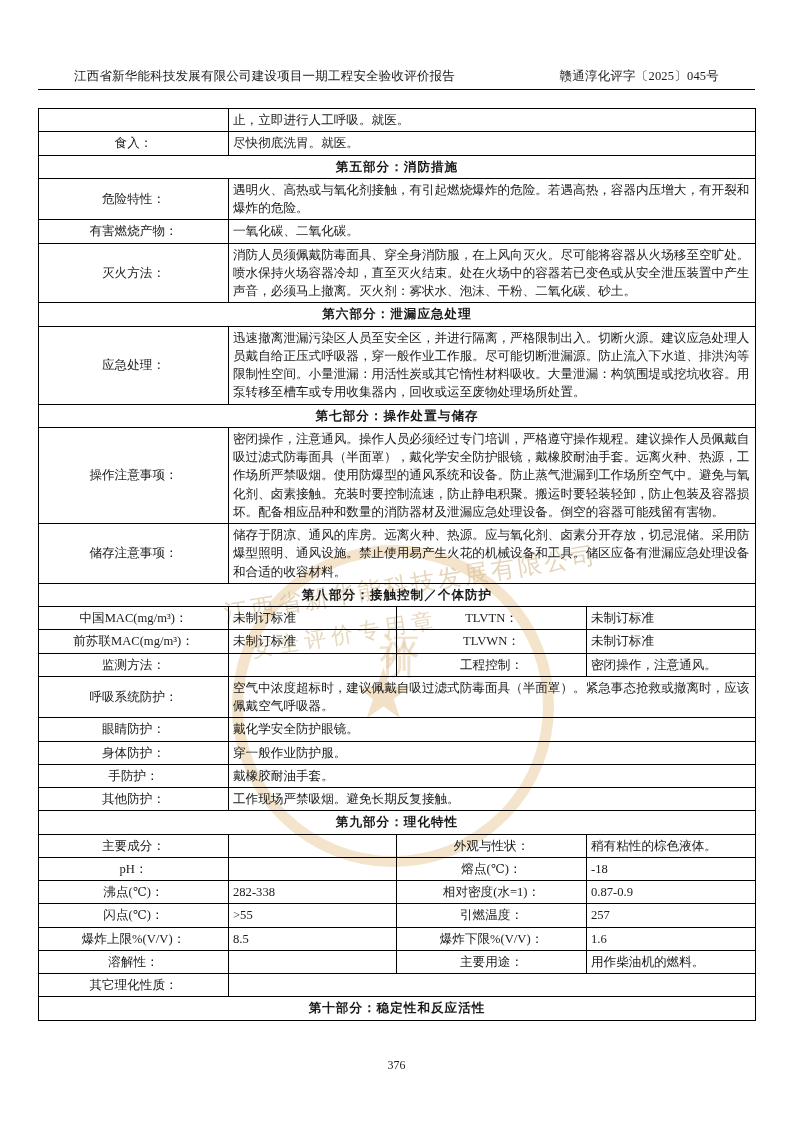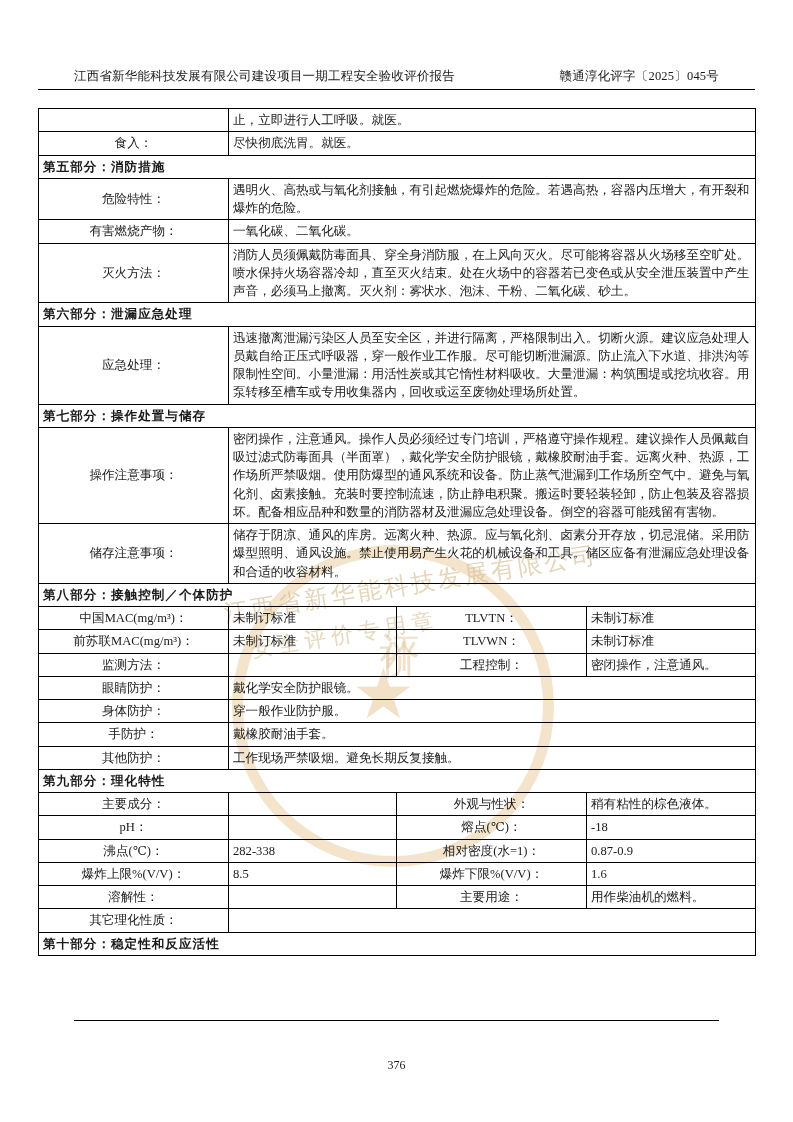--- a/index.html
+++ b/index.html
@@ -98,21 +98,21 @@
   .lbl {
     width: 108px;
     text-align: center;
     vertical-align: middle;
   }
   .lbl-r {
     text-align: center;
     padding-right: 5px;
   }
   .section {
-    text-align: left;
+    text-align: center;
     font-weight: bold;
     letter-spacing: 1px;
   }
   .val { text-align: left; }
 
   
   .c1 { width: 190px; text-align:center; padding-right:5px; }
   .c2 { width: 168px; text-align:left; }
   .c3 { width: 190px; text-align:center; padding-right:5px; }
   .c4 { width: 169px; text-align:left; }
@@ -230,20 +230,24 @@
       <td class="c4">未制订标准</td>
     </tr>
 
     <tr>
       <td class="c1">监测方法：</td>
       <td class="c2"></td>
       <td class="c3">工程控制：</td>
       <td class="c4">密闭操作，注意通风。</td>
     </tr>
 
+    <tr>
+      <td class="lbl lbl-r">呼吸系统防护：</td>
+      <td class="val" colspan="3">空气中浓度超标时，建议佩戴自吸过滤式防毒面具（半面罩）。紧急事态抢救或撤离时，应该佩戴空气呼吸器。</td>
+    </tr>
 
     <tr>
       <td class="lbl lbl-r">眼睛防护：</td>
       <td class="val" colspan="3">戴化学安全防护眼镜。</td>
     </tr>
 
     <tr>
       <td class="lbl lbl-r">身体防护：</td>
       <td class="val" colspan="3">穿一般作业防护服。</td>
     </tr>
@@ -274,20 +278,26 @@
       <td class="c3">熔点(℃)：</td>
       <td class="c4">-18</td>
     </tr>
     <tr>
       <td class="c1">沸点(℃)：</td>
       <td class="c2">282-338</td>
       <td class="c3">相对密度(水=1)：</td>
       <td class="c4">0.87-0.9</td>
     </tr>
     <tr>
+      <td class="c1">闪点(℃)：</td>
+      <td class="c2">&gt;55</td>
+      <td class="c3">引燃温度：</td>
+      <td class="c4">257</td>
+    </tr>
+    <tr>
       <td class="c1">爆炸上限%(V/V)：</td>
       <td class="c2">8.5</td>
       <td class="c3">爆炸下限%(V/V)：</td>
       <td class="c4">1.6</td>
     </tr>
     <tr>
       <td class="c1">溶解性：</td>
       <td class="c2"></td>
       <td class="c3">主要用途：</td>
       <td class="c4">用作柴油机的燃料。</td>

